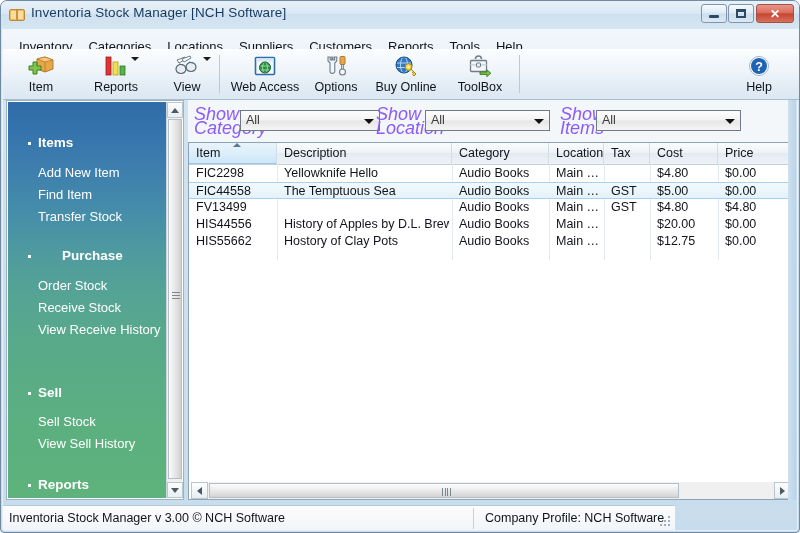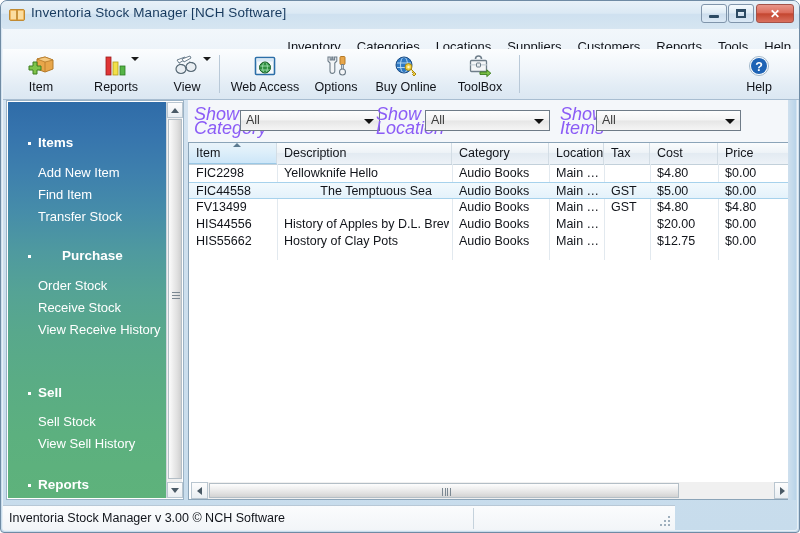--- a/index.html
+++ b/index.html
@@ -90,21 +90,20 @@
   
   #menu-bar {
     position: absolute;
     left: 2px; top: 28px;
     width: 796px; height: 36px;
     background: linear-gradient(to bottom, #f2f7fb 0%, #e9f1f8 100%);
     display: flex;
     align-items: center;
     padding-left: 8px;
     box-sizing: border-box;
-    justify-content: flex-end;
   }
   .menu-item {
     font-size: 13px;
     color: #11141a;
     padding: 1px 8px 2px 8px;
     white-space: nowrap;
     cursor: default;
   }
 
   
@@ -681,21 +680,21 @@
               <div class="td" style="left: 7px; width: 78px;">FIC2298</div>
               <div class="td" style="left: 95px; width: 165px;">Yellowknife Hello</div>
               <div class="td" style="left: 270px; width: 87px;">Audio Books</div>
               <div class="td" style="left: 367px; width: 45px;">Main …</div>
               <div class="td" style="left: 422px; width: 36px;"></div>
               <div class="td" style="left: 468px; width: 58px;">$4.80</div>
               <div class="td" style="left: 536px; width: 67px;">$0.00</div>
             </div>
             <div class="tr selected" style="top: 39px;">
               <div class="td" style="left: 7px; width: 78px;">FIC44558</div>
-              <div class="td" style="left: 78px; width: 165px; text-align: right;">The Temptuous Sea</div>
+              <div class="td" style="left: 95px; width: 165px;">The Temptuous Sea</div>
               <div class="td" style="left: 270px; width: 87px;">Audio Books</div>
               <div class="td" style="left: 367px; width: 45px;">Main …</div>
               <div class="td" style="left: 422px; width: 36px;">GST</div>
               <div class="td" style="left: 468px; width: 58px;">$5.00</div>
               <div class="td" style="left: 536px; width: 67px;">$0.00</div>
             </div>
             <div class="tr" style="top: 56px;">
               <div class="td" style="left: 7px; width: 78px;">FV13499</div>
               <div class="td" style="left: 95px; width: 165px;"></div>
               <div class="td" style="left: 270px; width: 87px;">Audio Books</div>
@@ -742,20 +741,21 @@
         </div>
       </div>
 
       <div id="right-edge"></div>
     </div>
   </div>
 
   <div id="status-bar">
     <div id="status-left">Inventoria Stock Manager v 3.00 © NCH Software</div>
     <div id="status-sep"></div>
+    <div id="status-right">Company Profile: NCH Software</div>
     <div id="resize-grip">
         <div class="grip-dot" style="left: 8px; top: 0px;"></div>
         <div class="grip-dot" style="left: 4px; top: 4px;"></div>
         <div class="grip-dot" style="left: 8px; top: 4px;"></div>
         <div class="grip-dot" style="left: 0px; top: 8px;"></div>
         <div class="grip-dot" style="left: 4px; top: 8px;"></div>
         <div class="grip-dot" style="left: 8px; top: 8px;"></div>
       </div>
   </div>
 </div>

